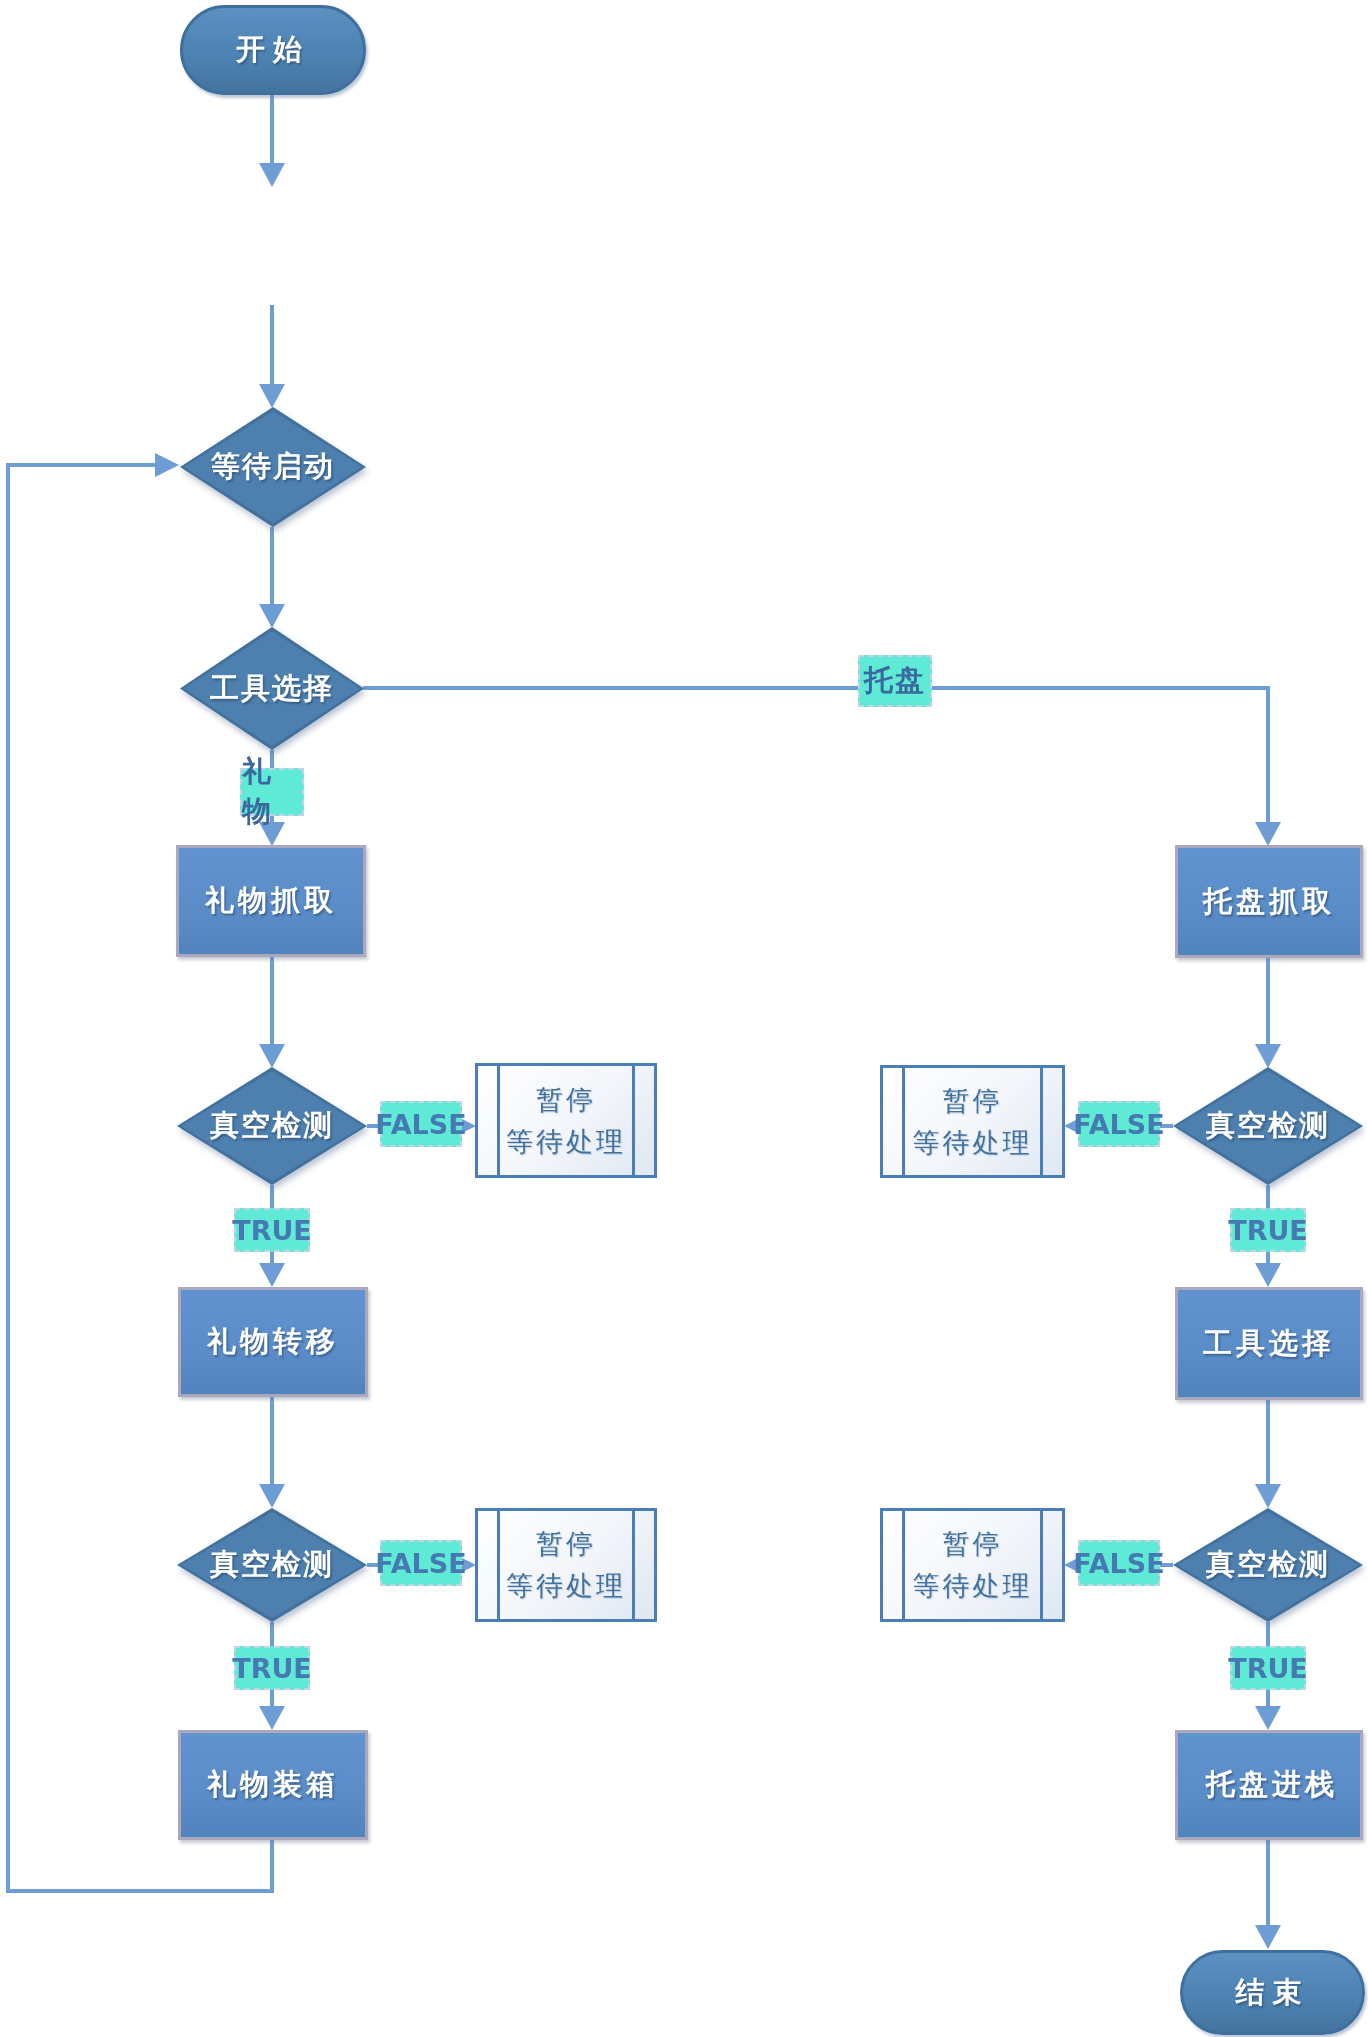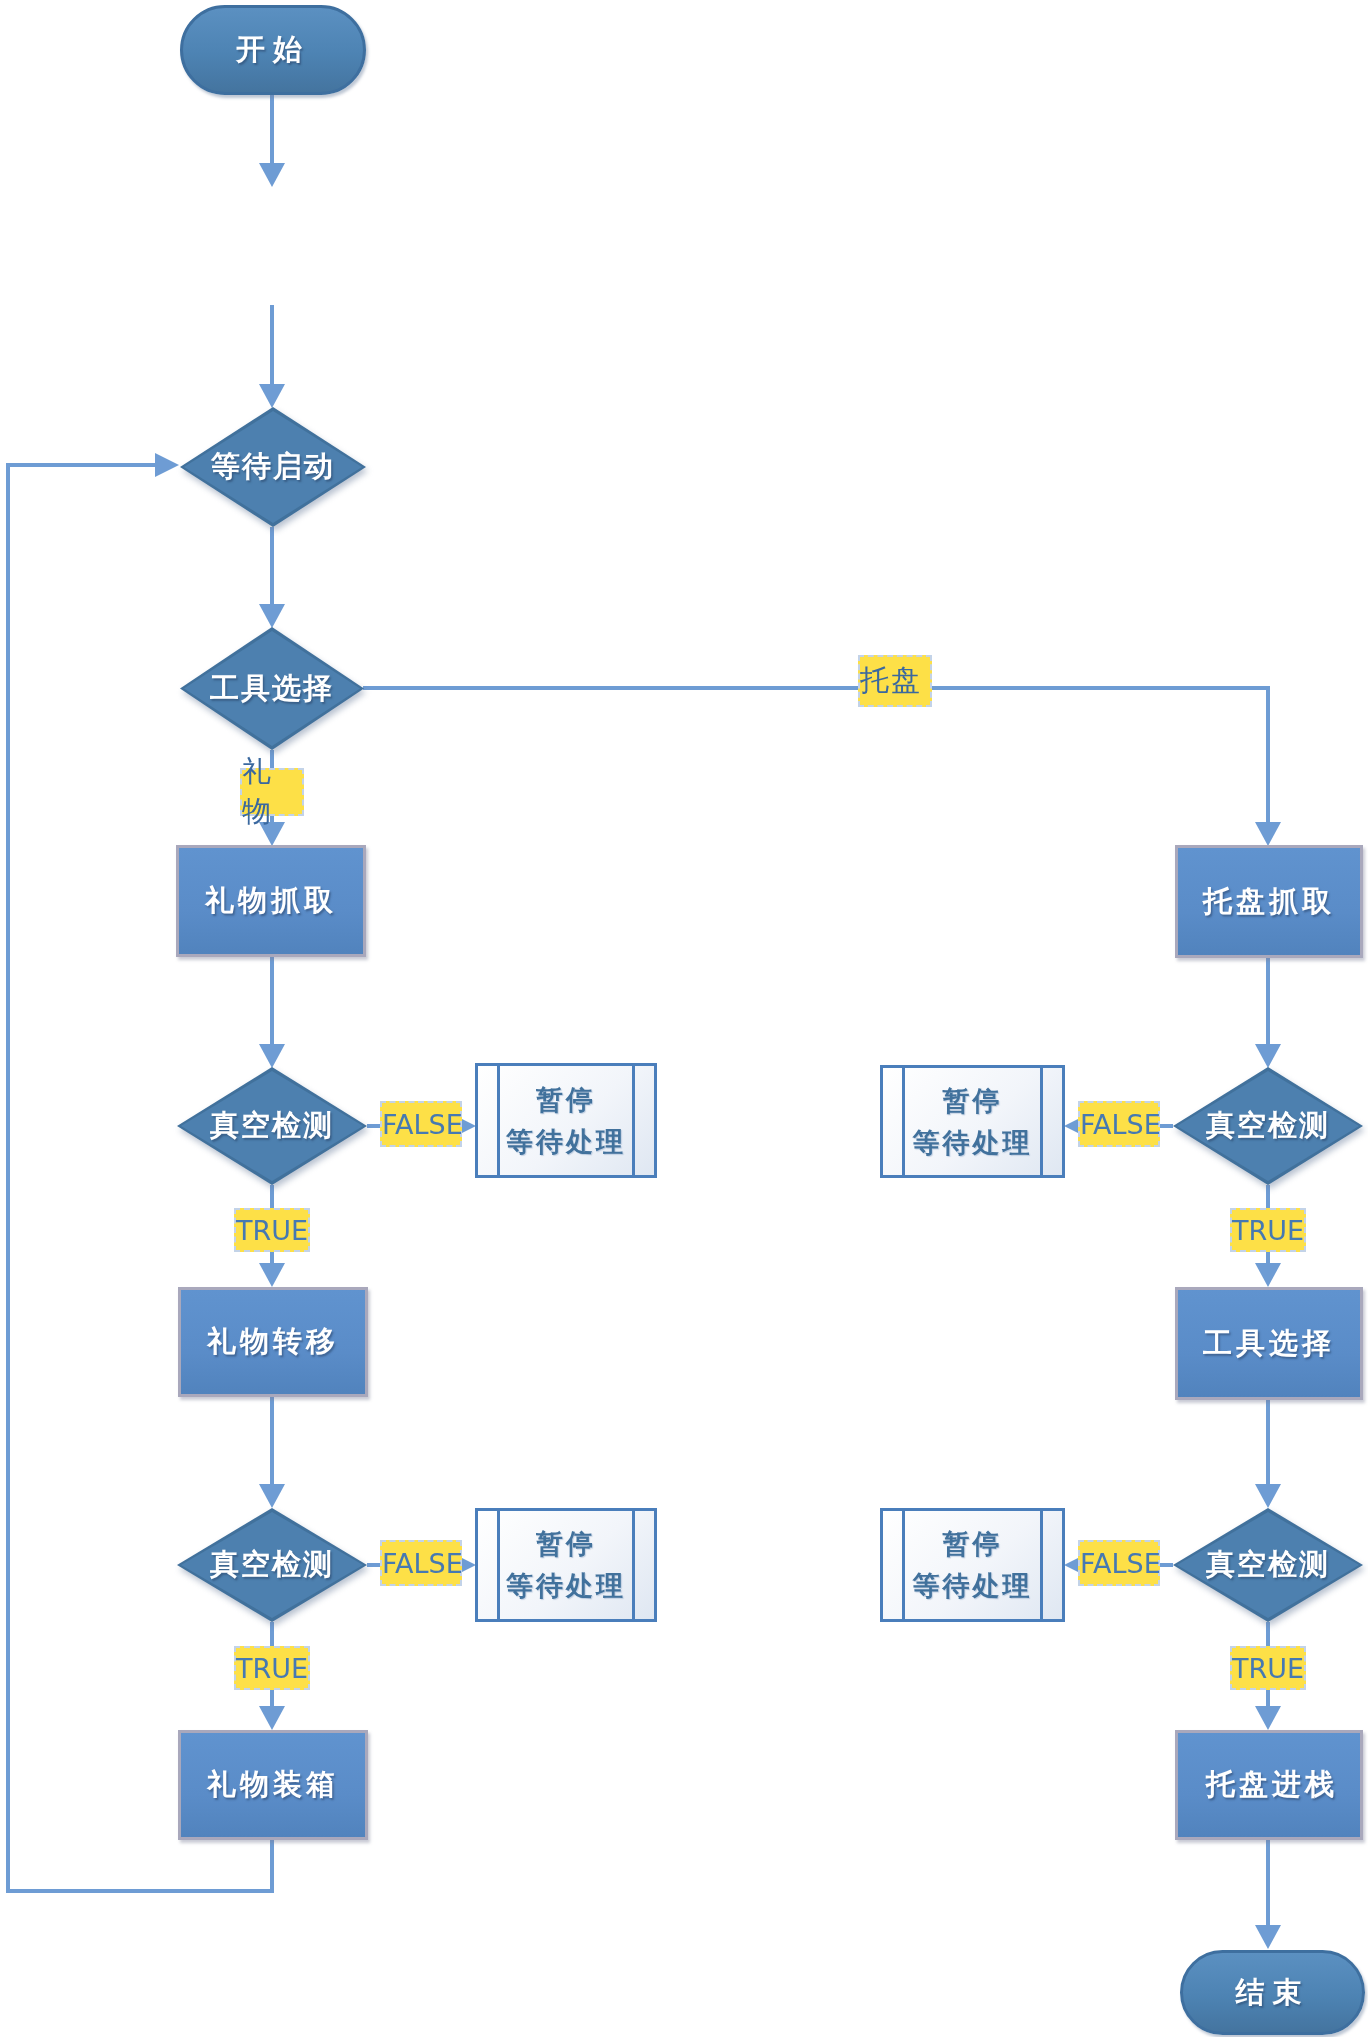--- a/index.html
+++ b/index.html
@@ -30,29 +30,29 @@
         clip-path:polygon(50% 0,100% 50%,50% 100%,0 50%);}
   .d-fill{position:absolute;inset:4px;background:#4d80af;
         clip-path:polygon(50% 0,100% 50%,50% 100%,0 50%);}
   .d-text{position:absolute;inset:0;display:flex;align-items:center;justify-content:center;
         color:#fff;font-weight:bold;font-size:29px;letter-spacing:2px;
         text-shadow:1.5px 1.5px 2px rgba(35,60,95,.5);}
 
   .pause{position:absolute;box-sizing:border-box;border:3px solid #4a7ebb;
         background:linear-gradient(135deg,#ffffff 0%,#f2f5fa 55%,#dfe7f2 100%);
         display:flex;flex-direction:column;align-items:center;justify-content:center;
-        color:#41719c;font-weight:bold;font-size:27px;letter-spacing:3px;line-height:1.55;
+        color:#41719c;font-weight:normal;font-size:27px;letter-spacing:3px;line-height:1.55;
         text-shadow:1px 1px 1px rgba(120,150,190,.4);}
   .pause .bar{position:absolute;top:0;bottom:0;width:3px;background:#4a7ebb;}
   .bar-l{left:19px;} .bar-r{right:19px;}
 
   
-  .elabel{position:absolute;display:flex;align-items:center;justify-content:flex-start;
-        background:#fde047;border:2px dashed #c3d3e8;box-sizing:border-box;
-        font-weight:normal;color:#4679b2;z-index:5;}
+  .elabel{position:absolute;display:flex;align-items:center;justify-content:center;
+        background:#5eead4;border:2px dashed #c3d3e8;box-sizing:border-box;
+        font-weight:bold;color:#4679b2;z-index:5;}
   .elabel.cn{font-size:29px;color:#3a689f;letter-spacing:2px;}
   .elabel.en{font-size:27px;letter-spacing:0px;}
 </style>
 </head>
 <body>
 
 <div id="canvas">
 
   <div class="line" style="left:270px;top:90px;width:4px;height:76px;"></div>
   <div class="arr-d" style="left:259px;top:163px;"></div>

